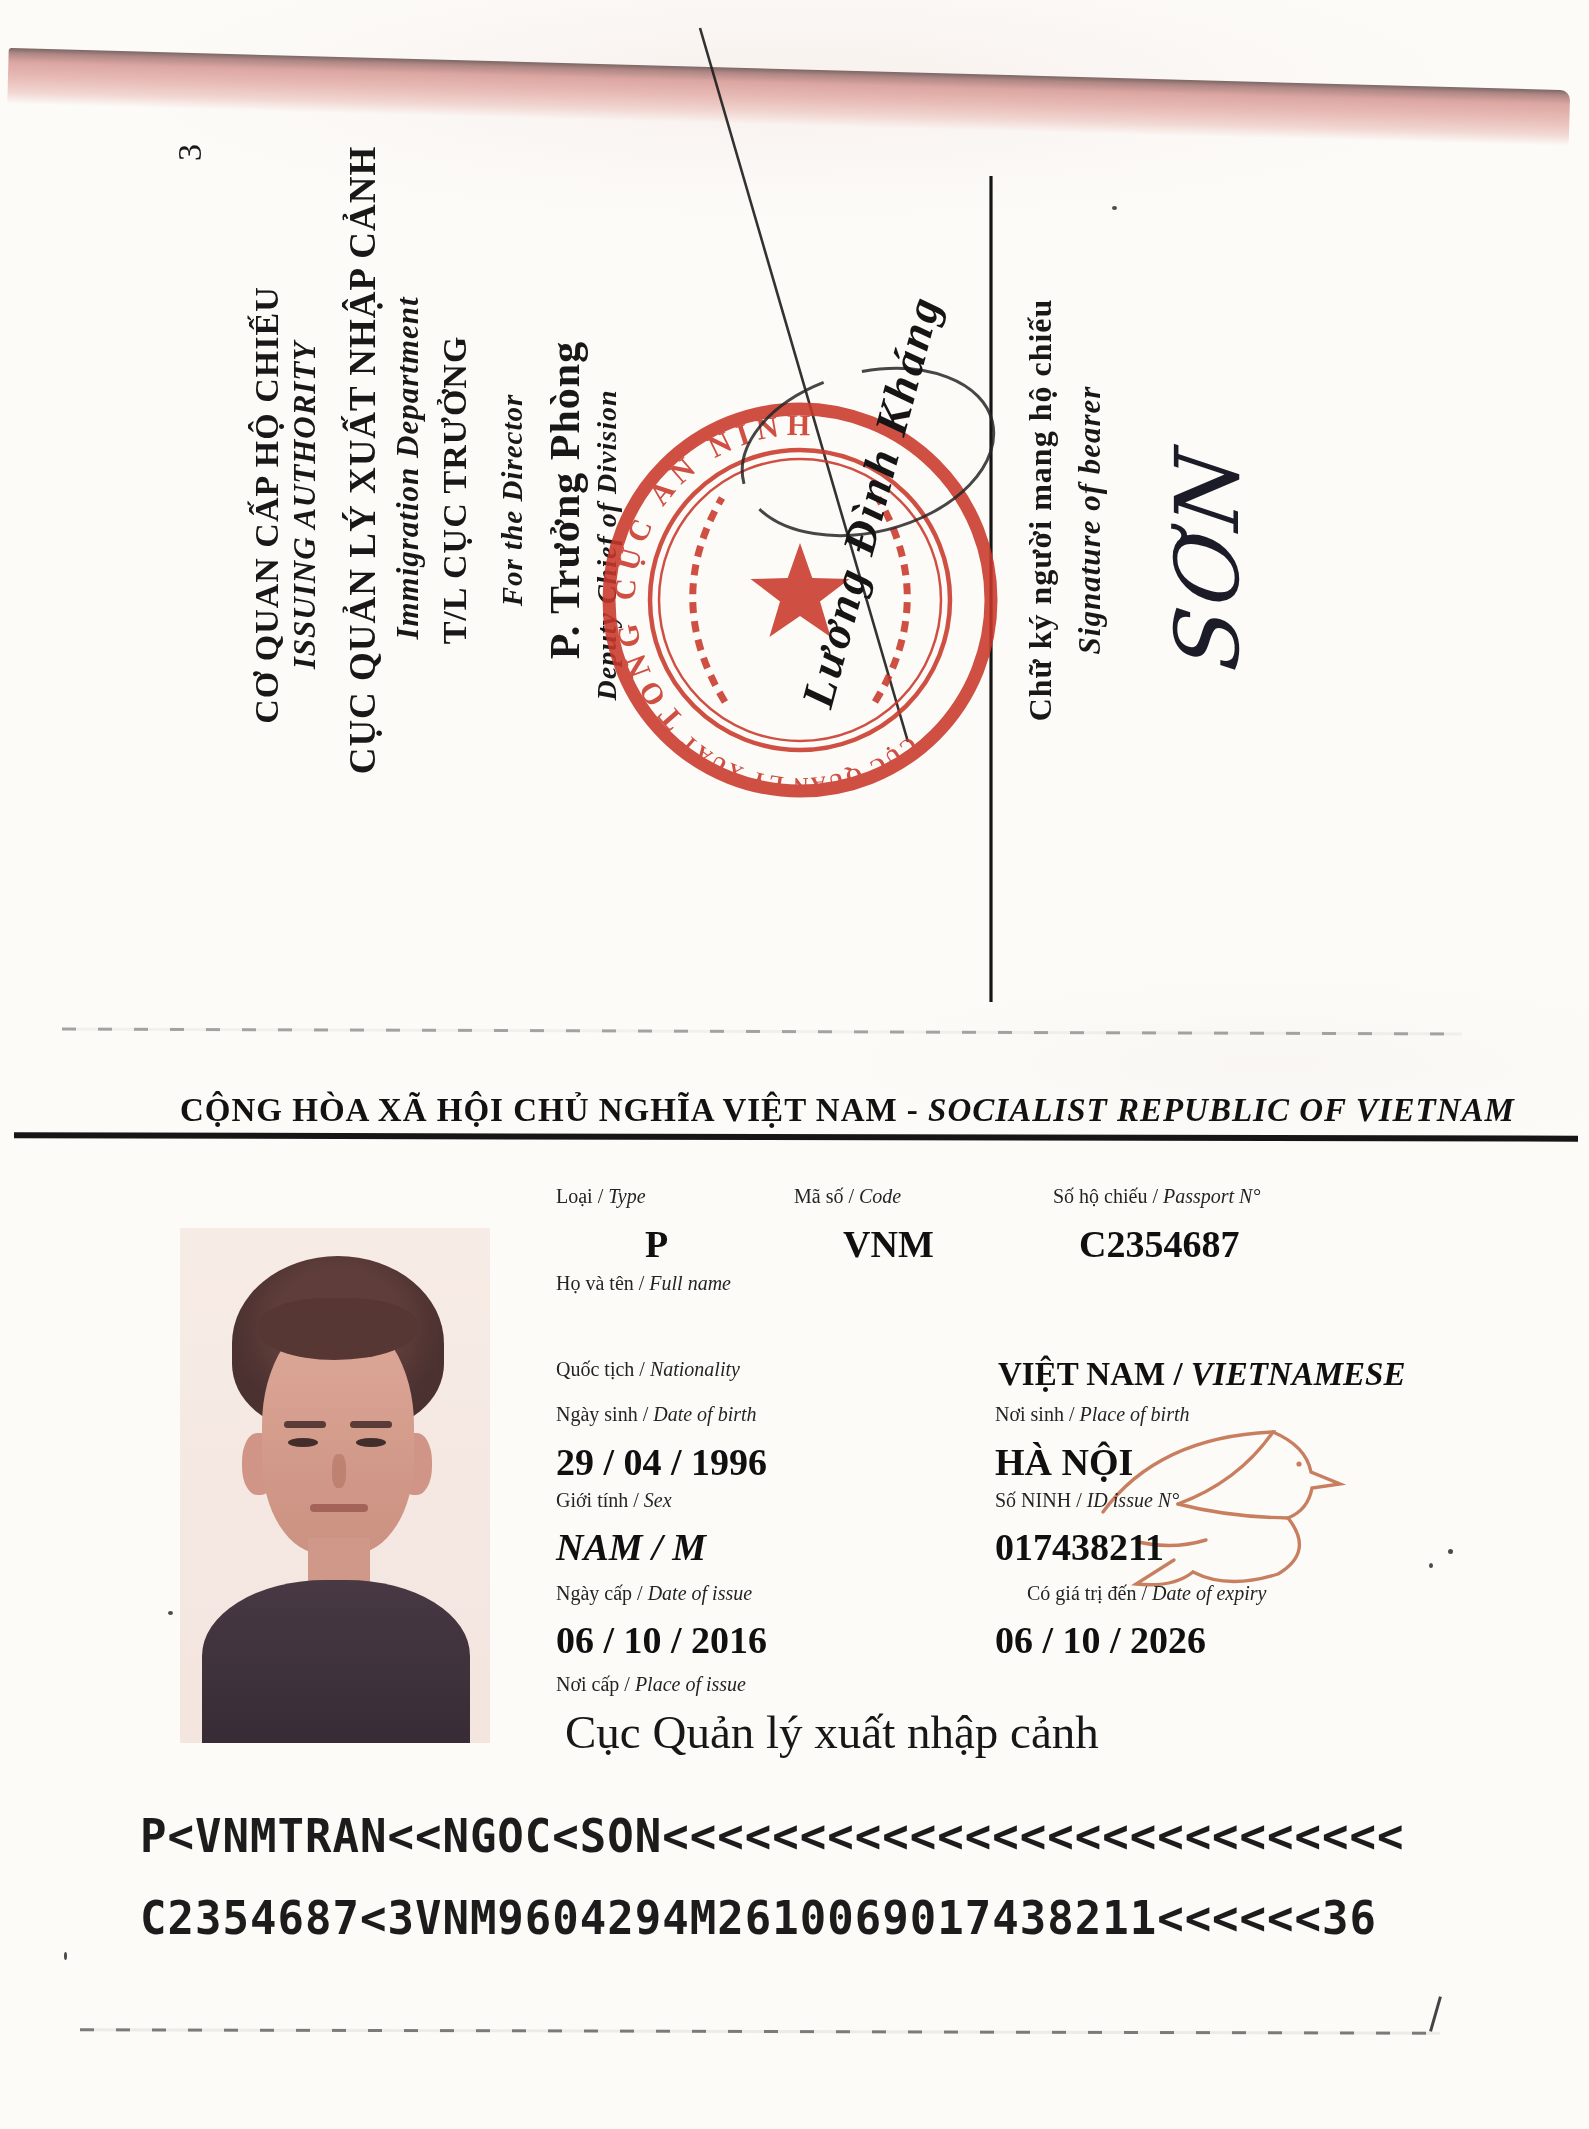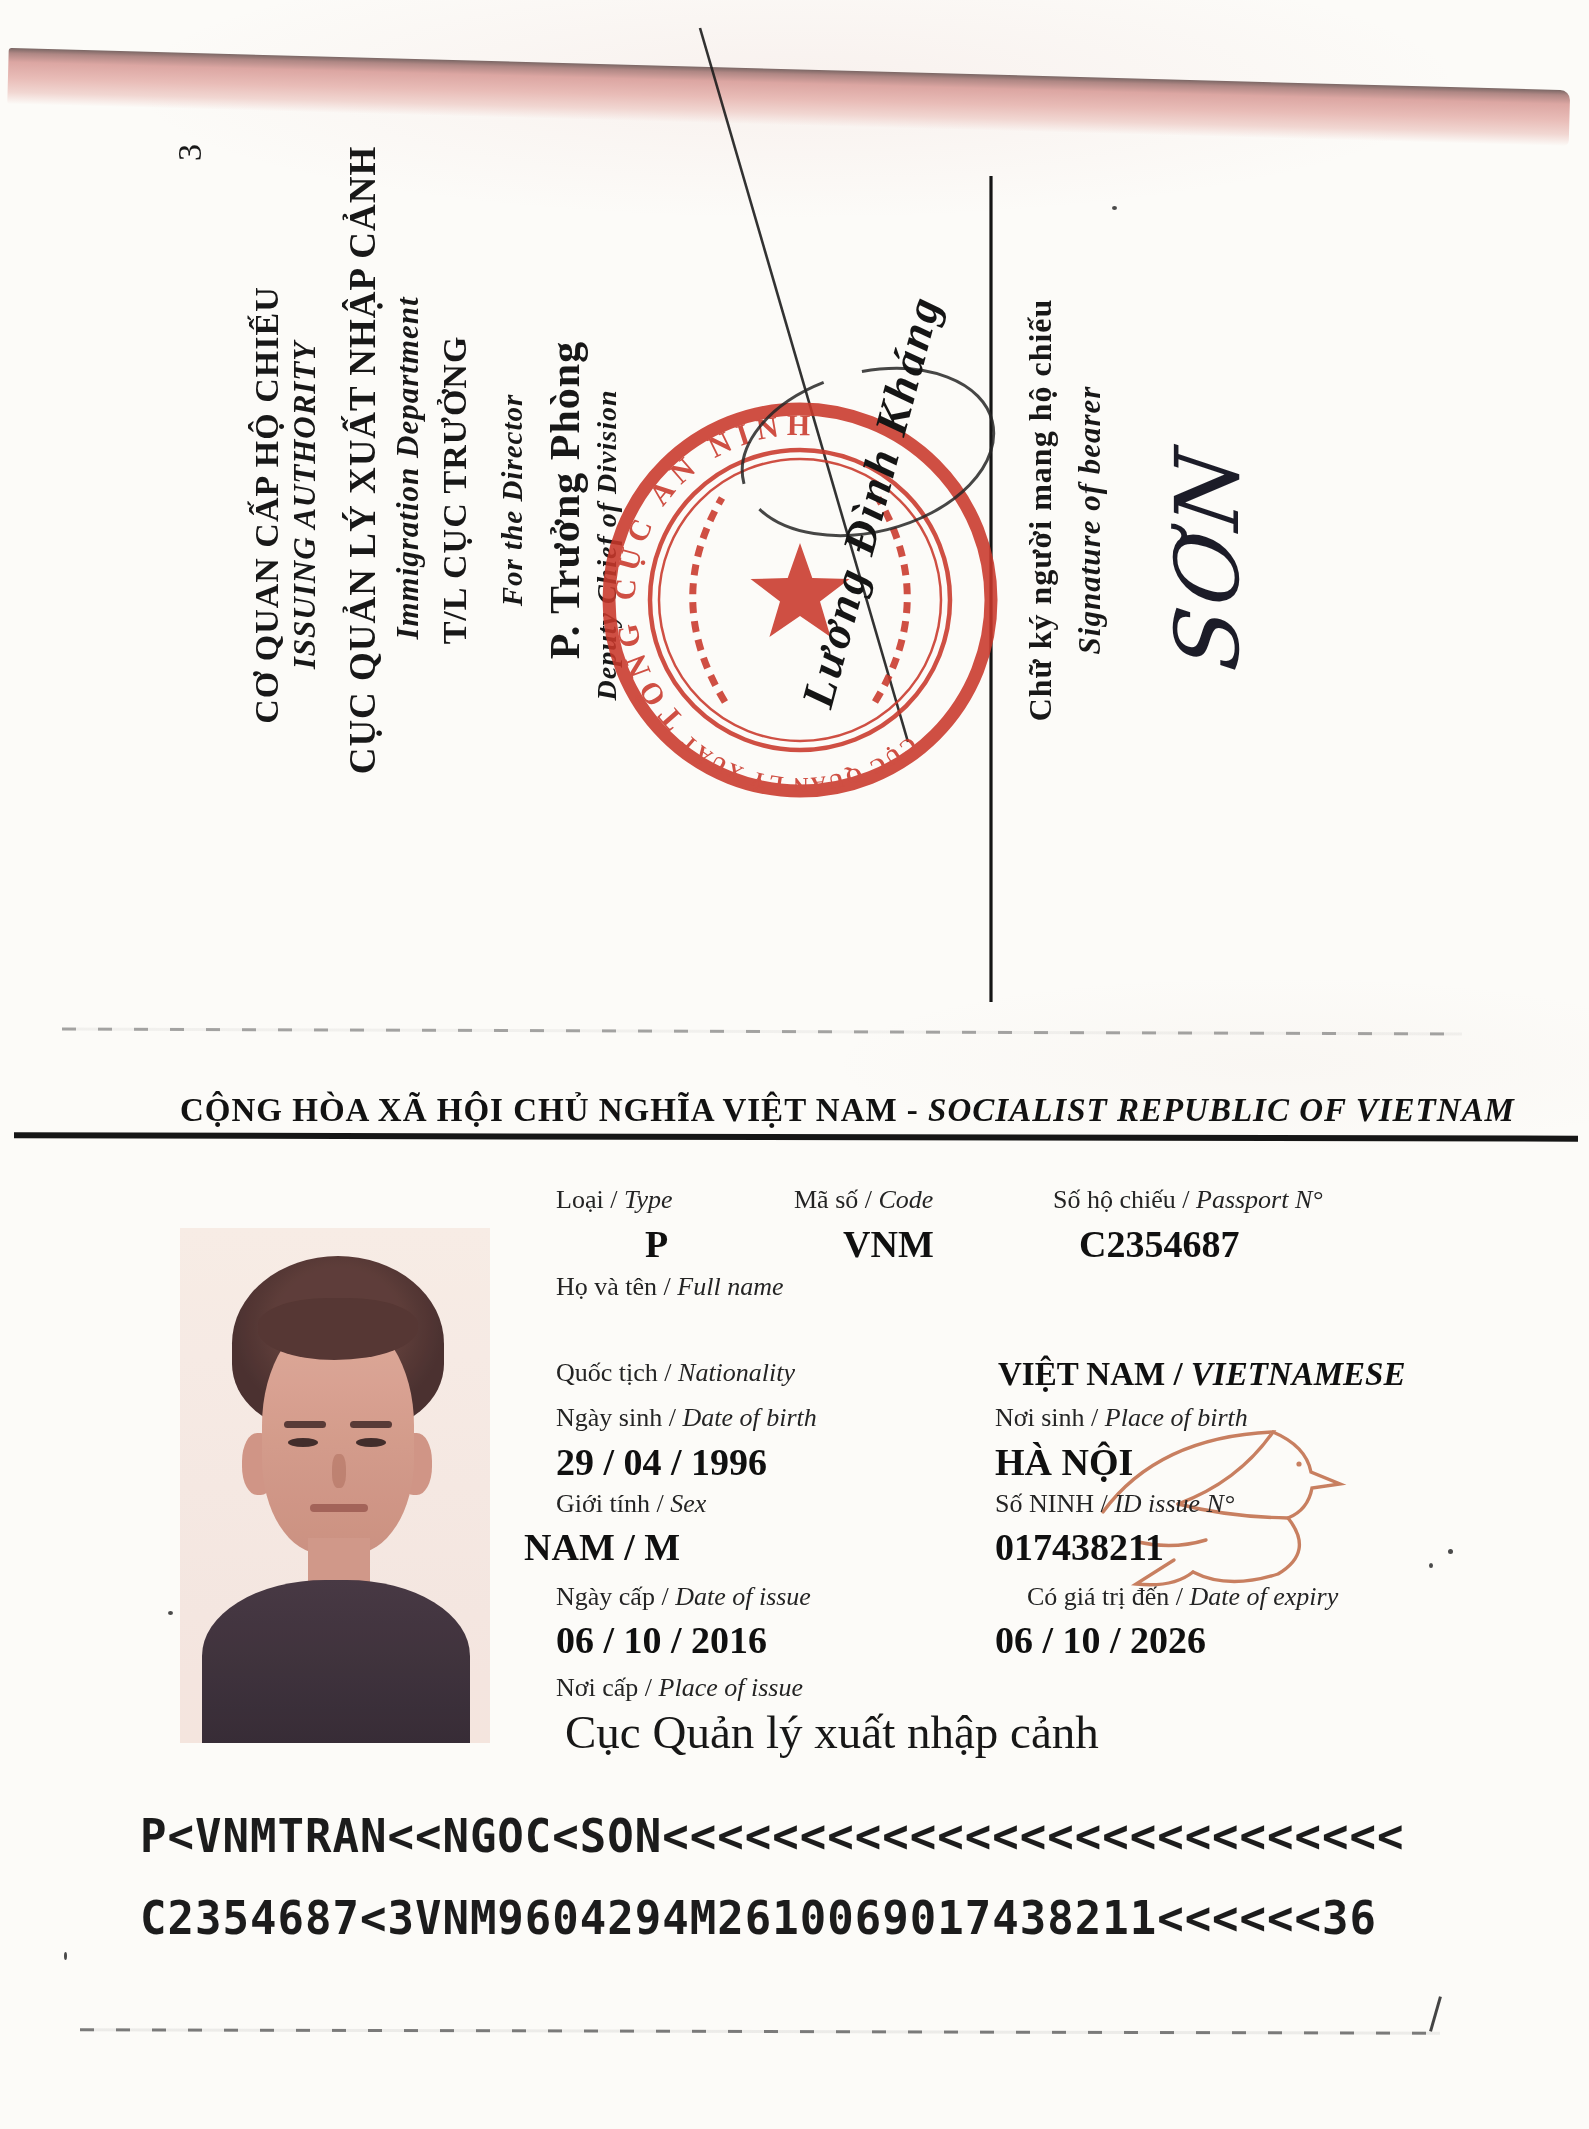--- a/index.html
+++ b/index.html
@@ -22,21 +22,21 @@
   .vtext{
     position:absolute; transform:translate(-50%,-50%) rotate(-90deg);
     white-space:nowrap; letter-spacing:1px; color:#181818;
   }
   .b{font-weight:700;} .i{font-style:italic;font-weight:700;}
   
   .abs{position:absolute; white-space:nowrap;}
   .hdr{font-weight:700; font-size:33px; letter-spacing:1px; color:#121212;}
   .hdr .en{font-style:italic;}
   .rule{position:absolute; background:#161616; transform:rotate(.12deg);}
-  .lbl{font-size:26px; color:#242424;}
+  .lbl{font-size:20px; color:#242424;}
   .lbl .en{font-style:italic;}
   .val{font-weight:700; font-size:38px; color:#101010;}
   .dashline{
     position:absolute; height:3px; opacity:.55;
     background:repeating-linear-gradient(90deg,#5a5a5a 0 14px,rgba(90,90,90,.12) 14px 36px);
   }
   
   .mrz{
     position:absolute; left:140px; font-family:"DejaVu Sans Mono",monospace;
     font-size:44px; letter-spacing:1px; color:#1c1c1c; font-weight:700;
@@ -182,21 +182,21 @@
   </div>
   <div class="abs val" style="left:556px; top:1440px;">29 / 04 / 1996</div>
   <div class="abs val" style="left:995px; top:1440px;">HÀ NỘI</div>
 
   <div class="abs lbl" style="left:556px; top:1489px;">
     <span>Giới tính</span><span> / </span><span class="en">Sex</span>
   </div>
   <div class="abs lbl" style="left:995px; top:1489px;">
     <span>Số NINH</span><span> / </span><span class="en">ID issue N°</span>
   </div>
-  <div class="abs val" style="left:524px; top:1525px;">NAM / M</div>
+  <div class="abs val" style="left:556px; top:1525px;font-style:italic;">NAM / M</div>
   <div class="abs val" style="left:995px; top:1525px;">017438211</div>
 
   <div class="abs lbl" style="left:556px; top:1582px;">
     <span>Ngày cấp</span><span> / </span><span class="en">Date of issue</span>
   </div>
   <div class="abs lbl" style="left:995px; top:1582px;margin-left:32px;">
     <span>Có giá trị đến</span><span> / </span><span class="en">Date of expiry</span>
   </div>
   <div class="abs val" style="left:556px; top:1618px;">06 / 10 / 2016</div>
   <div class="abs val" style="left:995px; top:1618px;">06 / 10 / 2026</div>

